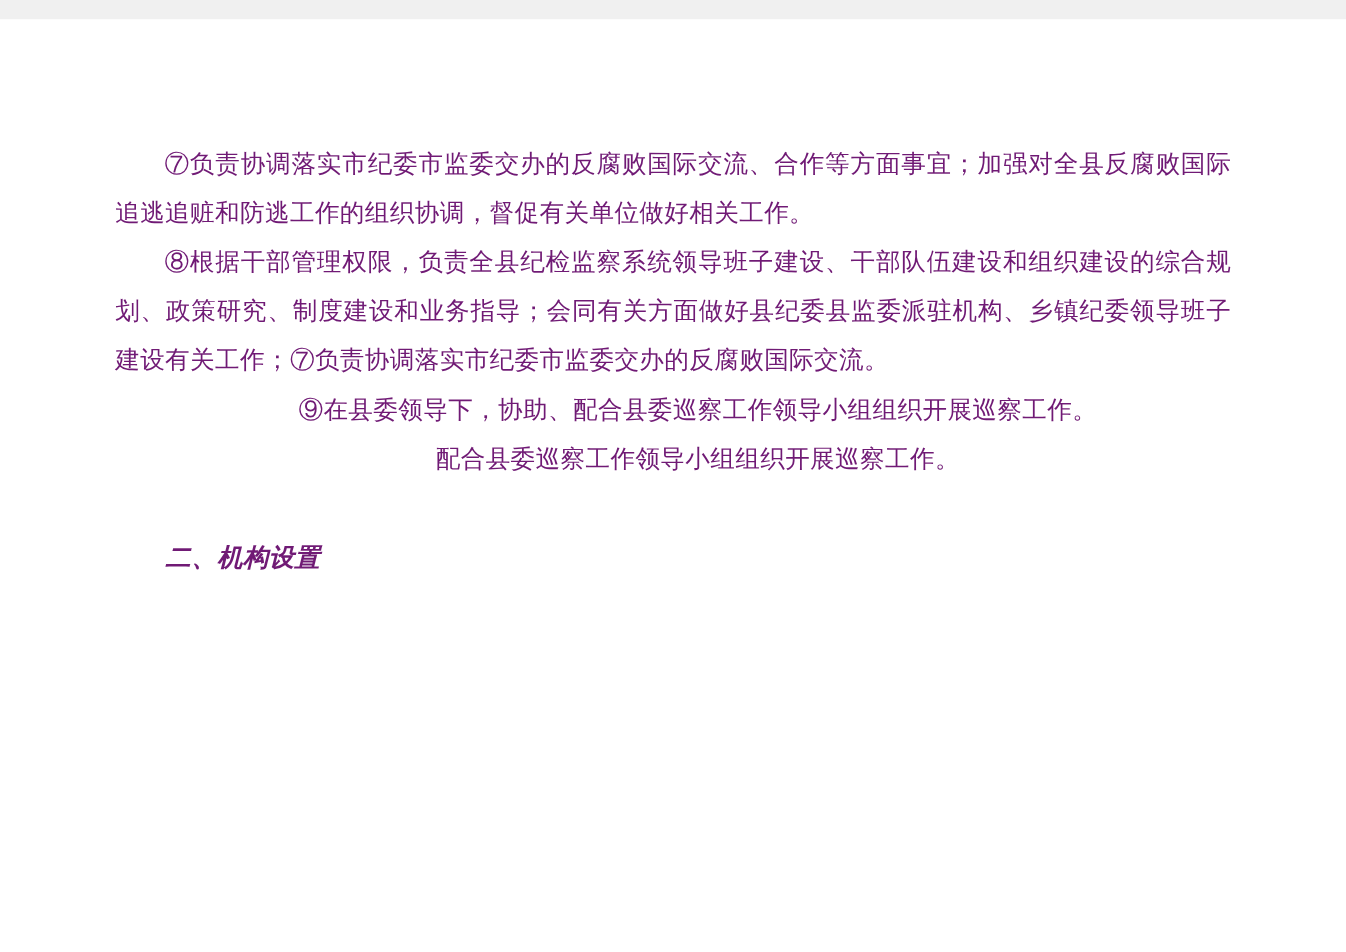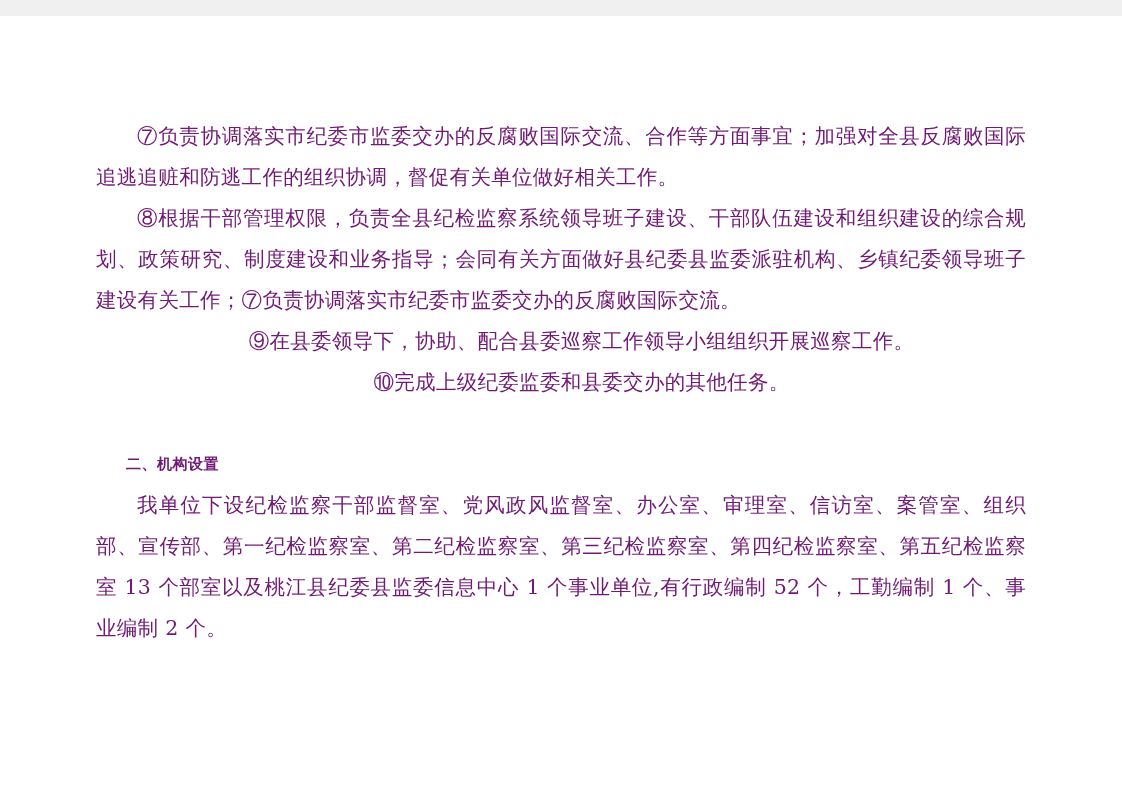--- a/index.html
+++ b/index.html
@@ -30,41 +30,41 @@
     text-align: justify;
     text-justify: inter-ideograph;
     text-indent: 2em;
     letter-spacing: 0.3px;
   }
   p.para.tight {
     text-align: center;
   }
   h2.heading {
     margin: 0;
-    font-size: 15px;
+    font-size: 21px;
     line-height: 41px;
     font-weight: bold;
     text-indent: 2em;
     letter-spacing: 0.5px;
+    font-style: italic;
   }
   .spacer-lg {
     height: 41px;
   }
 </style>
 </head>
 <body>
 
 <div class="page">
   <div class="content">
 
     <p class="para">⑦负责协调落实市纪委市监委交办的反腐败国际交流、合作等方面事宜；加强对全县反腐败国际追逃追赃和防逃工作的组织协调，督促有关单位做好相关工作。</p>
     <p class="para">⑧根据干部管理权限，负责全县纪检监察系统领导班子建设、干部队伍建设和组织建设的综合规划、政策研究、制度建设和业务指导；会同有关方面做好县纪委县监委派驻机构、乡镇纪委领导班子建设有关工作；⑦负责协调落实市纪委市监委交办的反腐败国际交流。</p>
     <p class="para tight">⑨在县委领导下，协助、配合县委巡察工作领导小组组织开展巡察工作。</p>
-    <p class="para tight">⑩完成上级纪委监委和县委交办的其他任务。</p>
+    <p class="para tight">配合县委巡察工作领导小组组织开展巡察工作。</p>
 
     <div class="spacer-lg"></div>
 
     <h2 class="heading">二、机构设置</h2>
 
-    <p class="para">我单位下设纪检监察干部监督室、党风政风监督室、办公室、审理室、信访室、案管室、组织部、宣传部、第一纪检监察室、第二纪检监察室、第三纪检监察室、第四纪检监察室、第五纪检监察室 13 个部室以及桃江县纪委县监委信息中心 1 个事业单位,有行政编制 52 个，工勤编制 1 个、事业编制 2 个。</p>
 
   </div>
 </div>
 
 </body></html>

